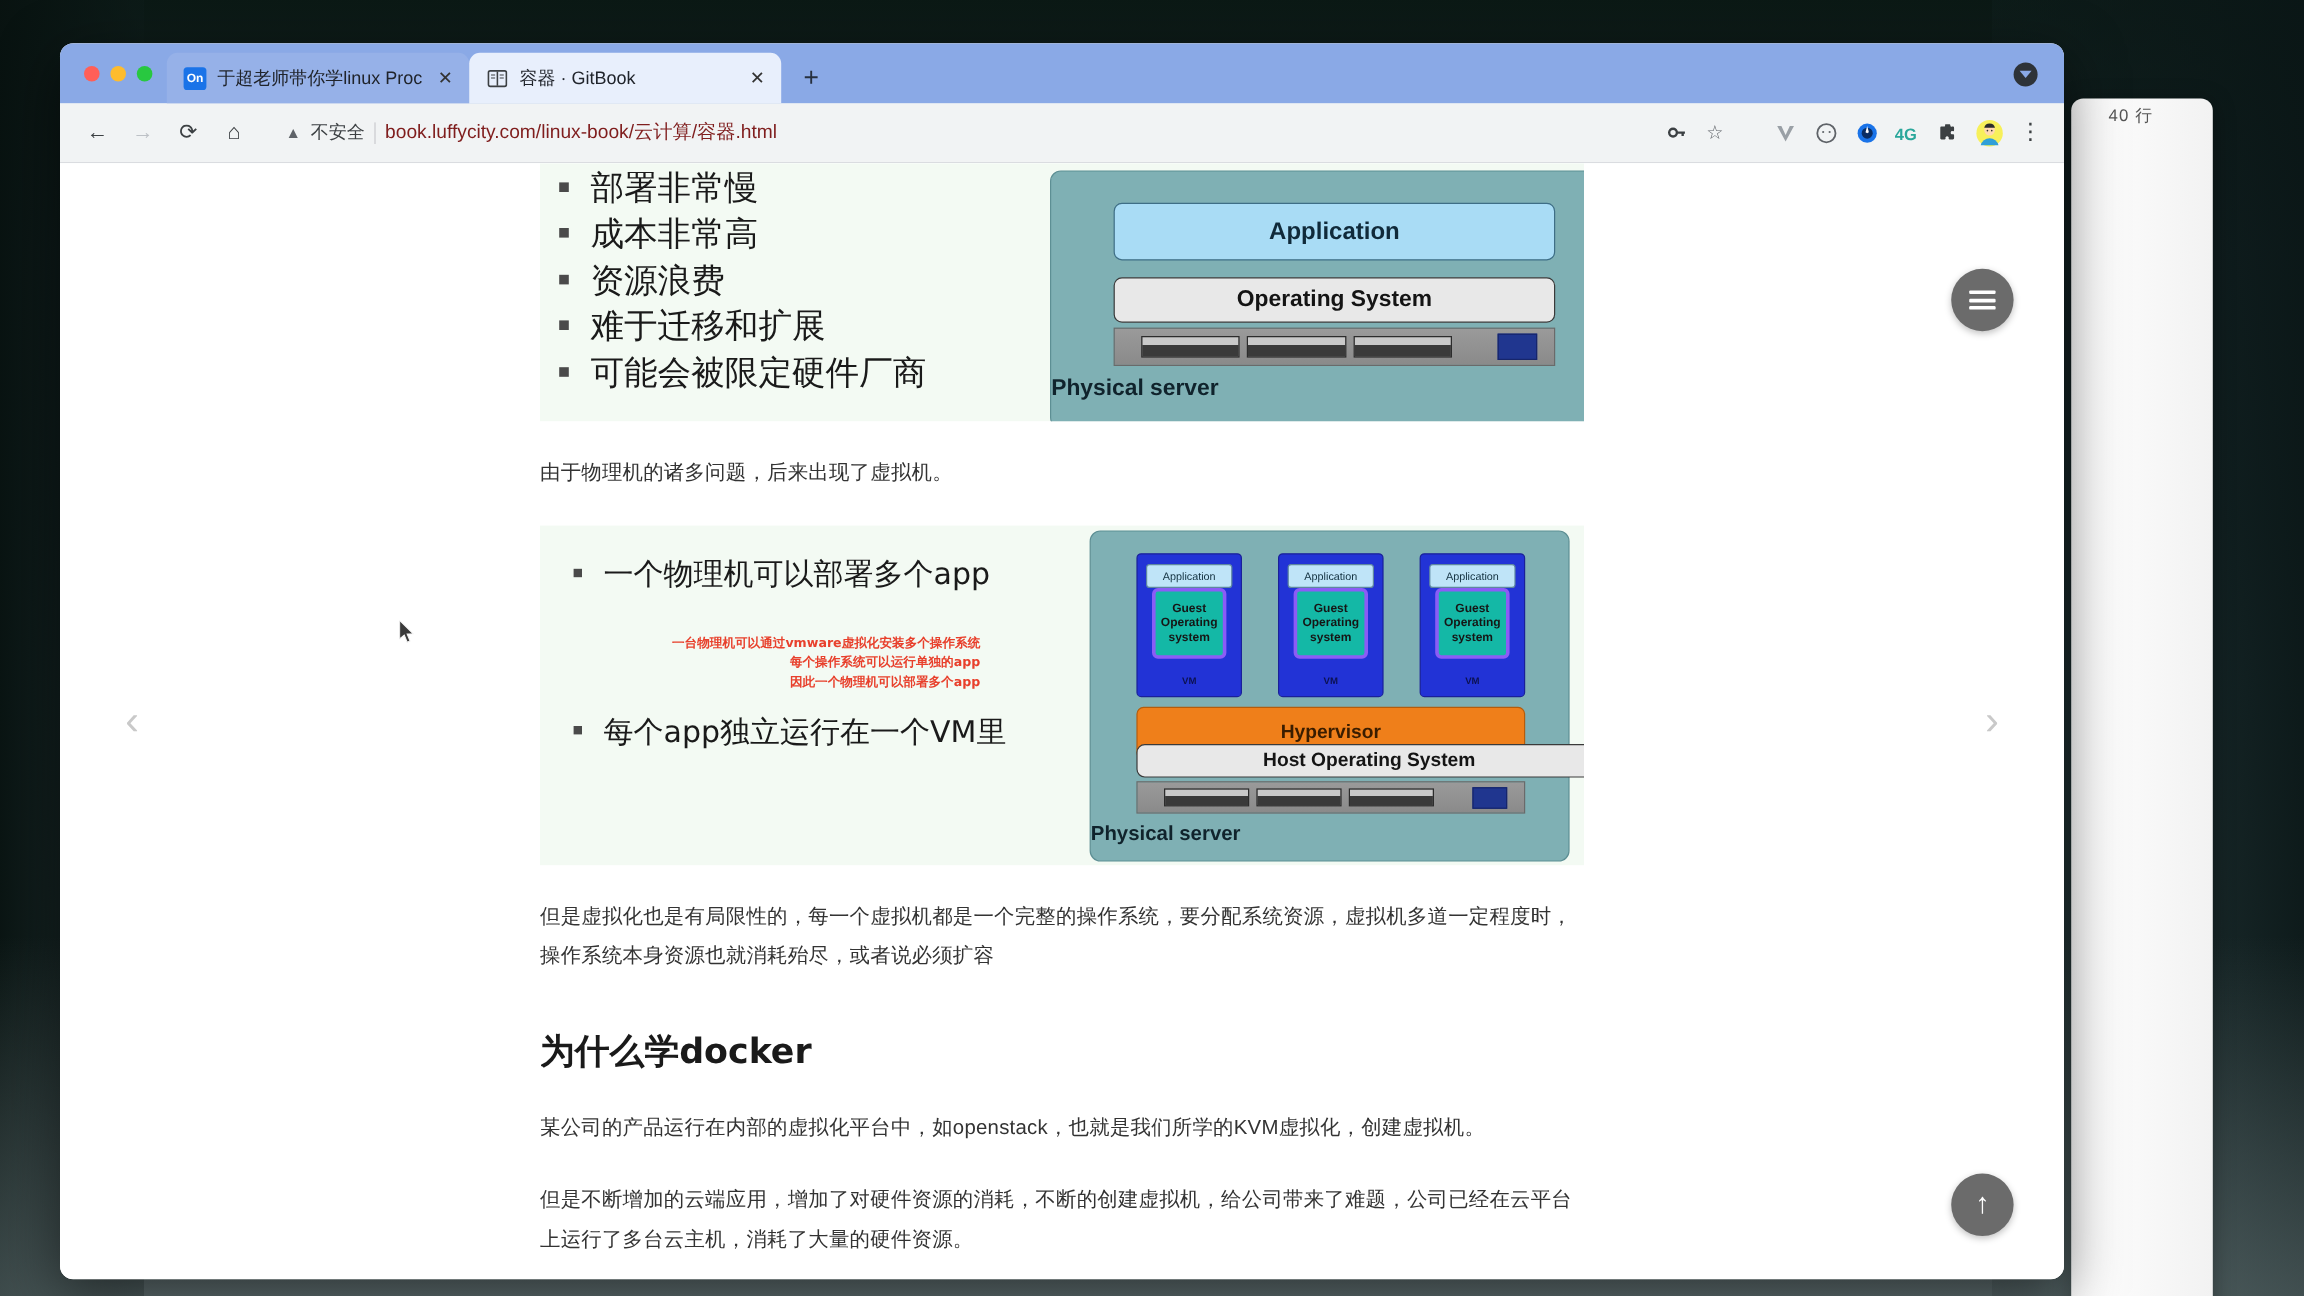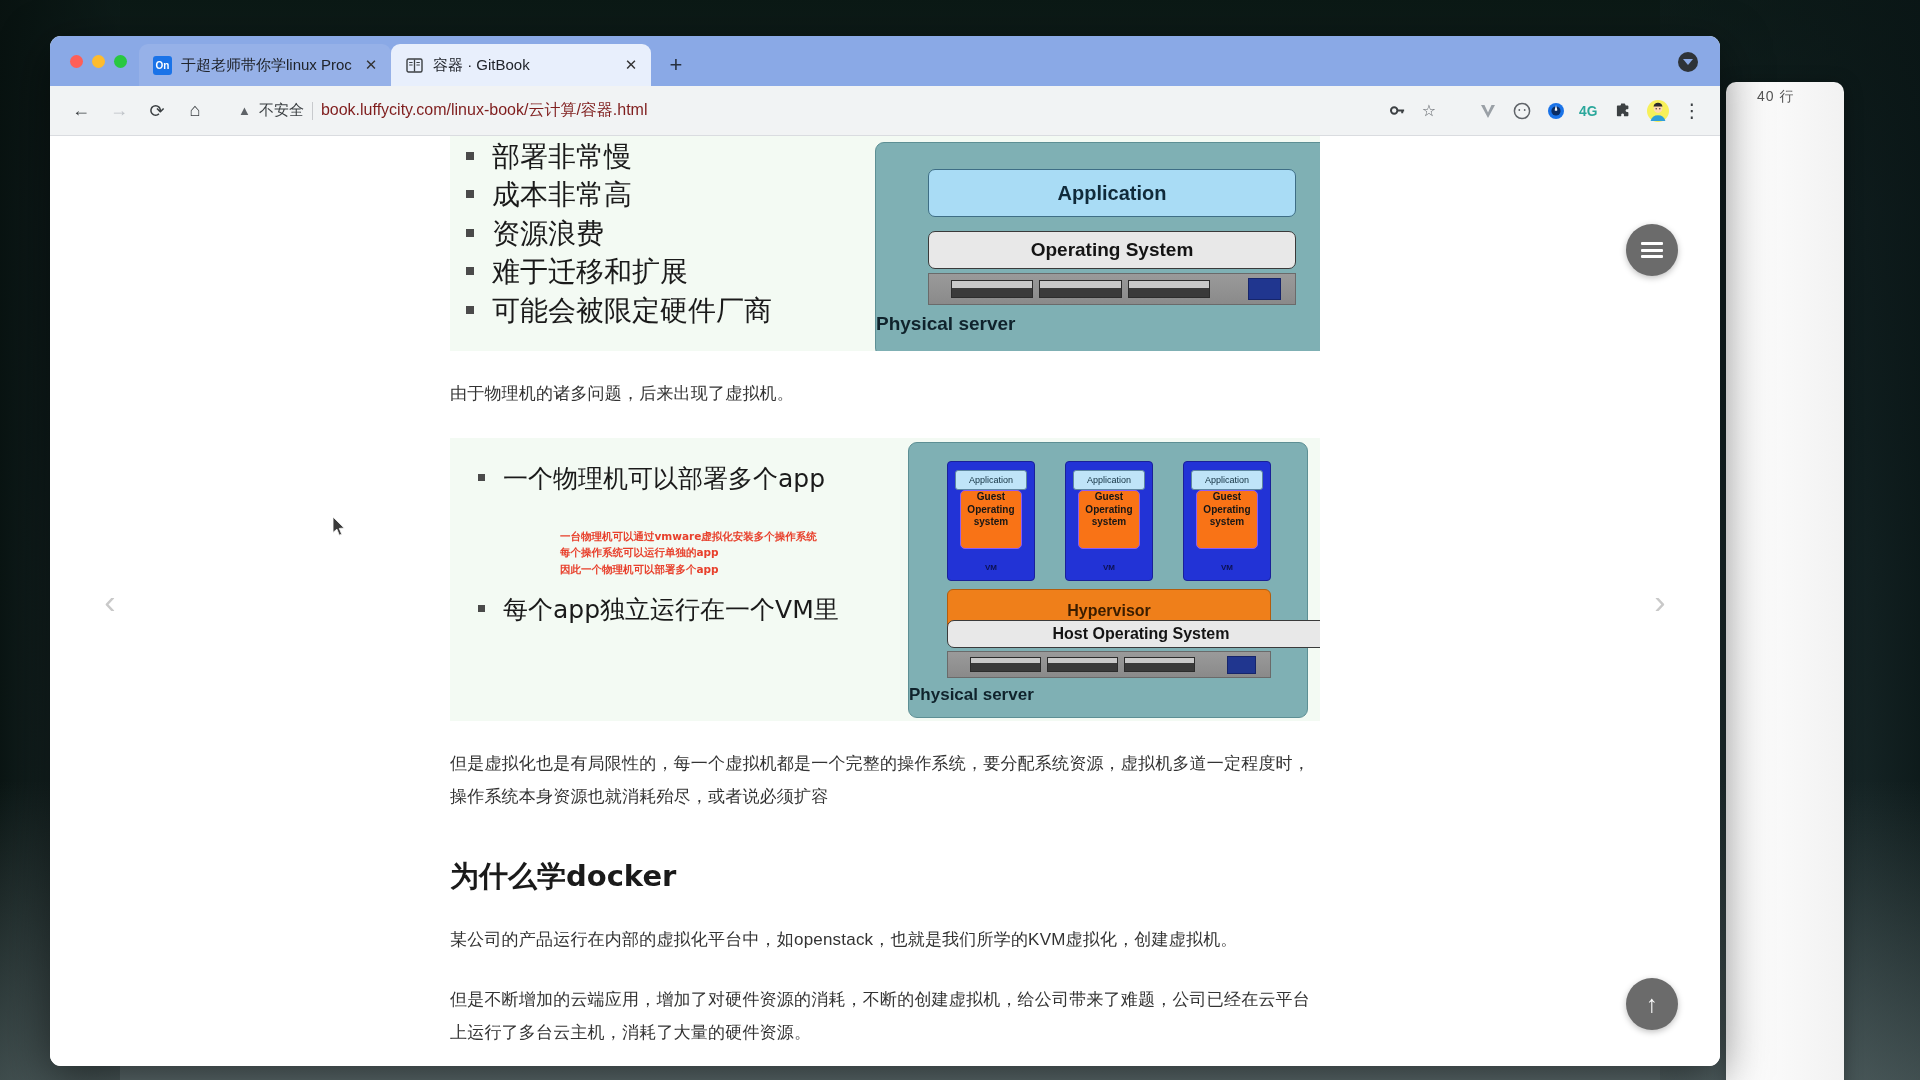--- a/index.html
+++ b/index.html
@@ -282,39 +282,40 @@
     display: flex; align-items: baseline; gap: 18px;
     font-size: 25px; color: #1a1a1a;
     font-family: "DejaVu Sans","Liberation Sans", sans-serif;
   }
   .sbul2 .sq { width: 7px; height: 7px; background: #4a4a4a; flex: 0 0 7px; position: relative; top: -6px; }
   .rednote {
     position: absolute; left: 110px; top: 90px;
     color: #e8402c; font-size: 10.5px; line-height: 1.55;
     font-family: "DejaVu Sans","Liberation Sans", sans-serif;
     font-weight: bold;
+    text-align: right;
   }
 
   #diag2 { left: 458px; top: 4px; width: 400px; height: 276px; }
   .vm {
     position: absolute;
     background: #2233d6;
     border: 1px solid #1a2099;
     border-radius: 4px;
   }
   .vm-app {
     position: absolute; left: 8%; top: 7%; width: 84%; height: 17%;
     background: #bfe4f8; border: 1px solid #5e87a0; border-radius: 3px;
     display: flex; align-items: center; justify-content: center;
     font-size: 9px; color: #12303f; font-family: "Liberation Sans", sans-serif;
   }
   .vm-guest {
     position: absolute; left: 14%; top: 24%; width: 72%; height: 50%;
-    background: #f97316; border: 1px solid #8b5cf6; border-radius: 5px;
-    display: flex; align-items: flex-start; justify-content: center;
+    background: #14b8a6; border: 3px solid #8b5cf6; border-radius: 5px;
+    display: flex; align-items: center; justify-content: center;
     text-align: center; font-size: 10px; color: #161616; line-height: 1.22;
     font-family: "Liberation Sans", sans-serif; font-weight: 600;
   }
   .vm-label {
     position: absolute; left: 0; bottom: 7%; width: 100%;
     text-align: center; font-size: 8px; color: #0c1150; font-weight: bold;
     font-family: "Liberation Sans", sans-serif;
   }
   .d-hyper {
     position: absolute;

